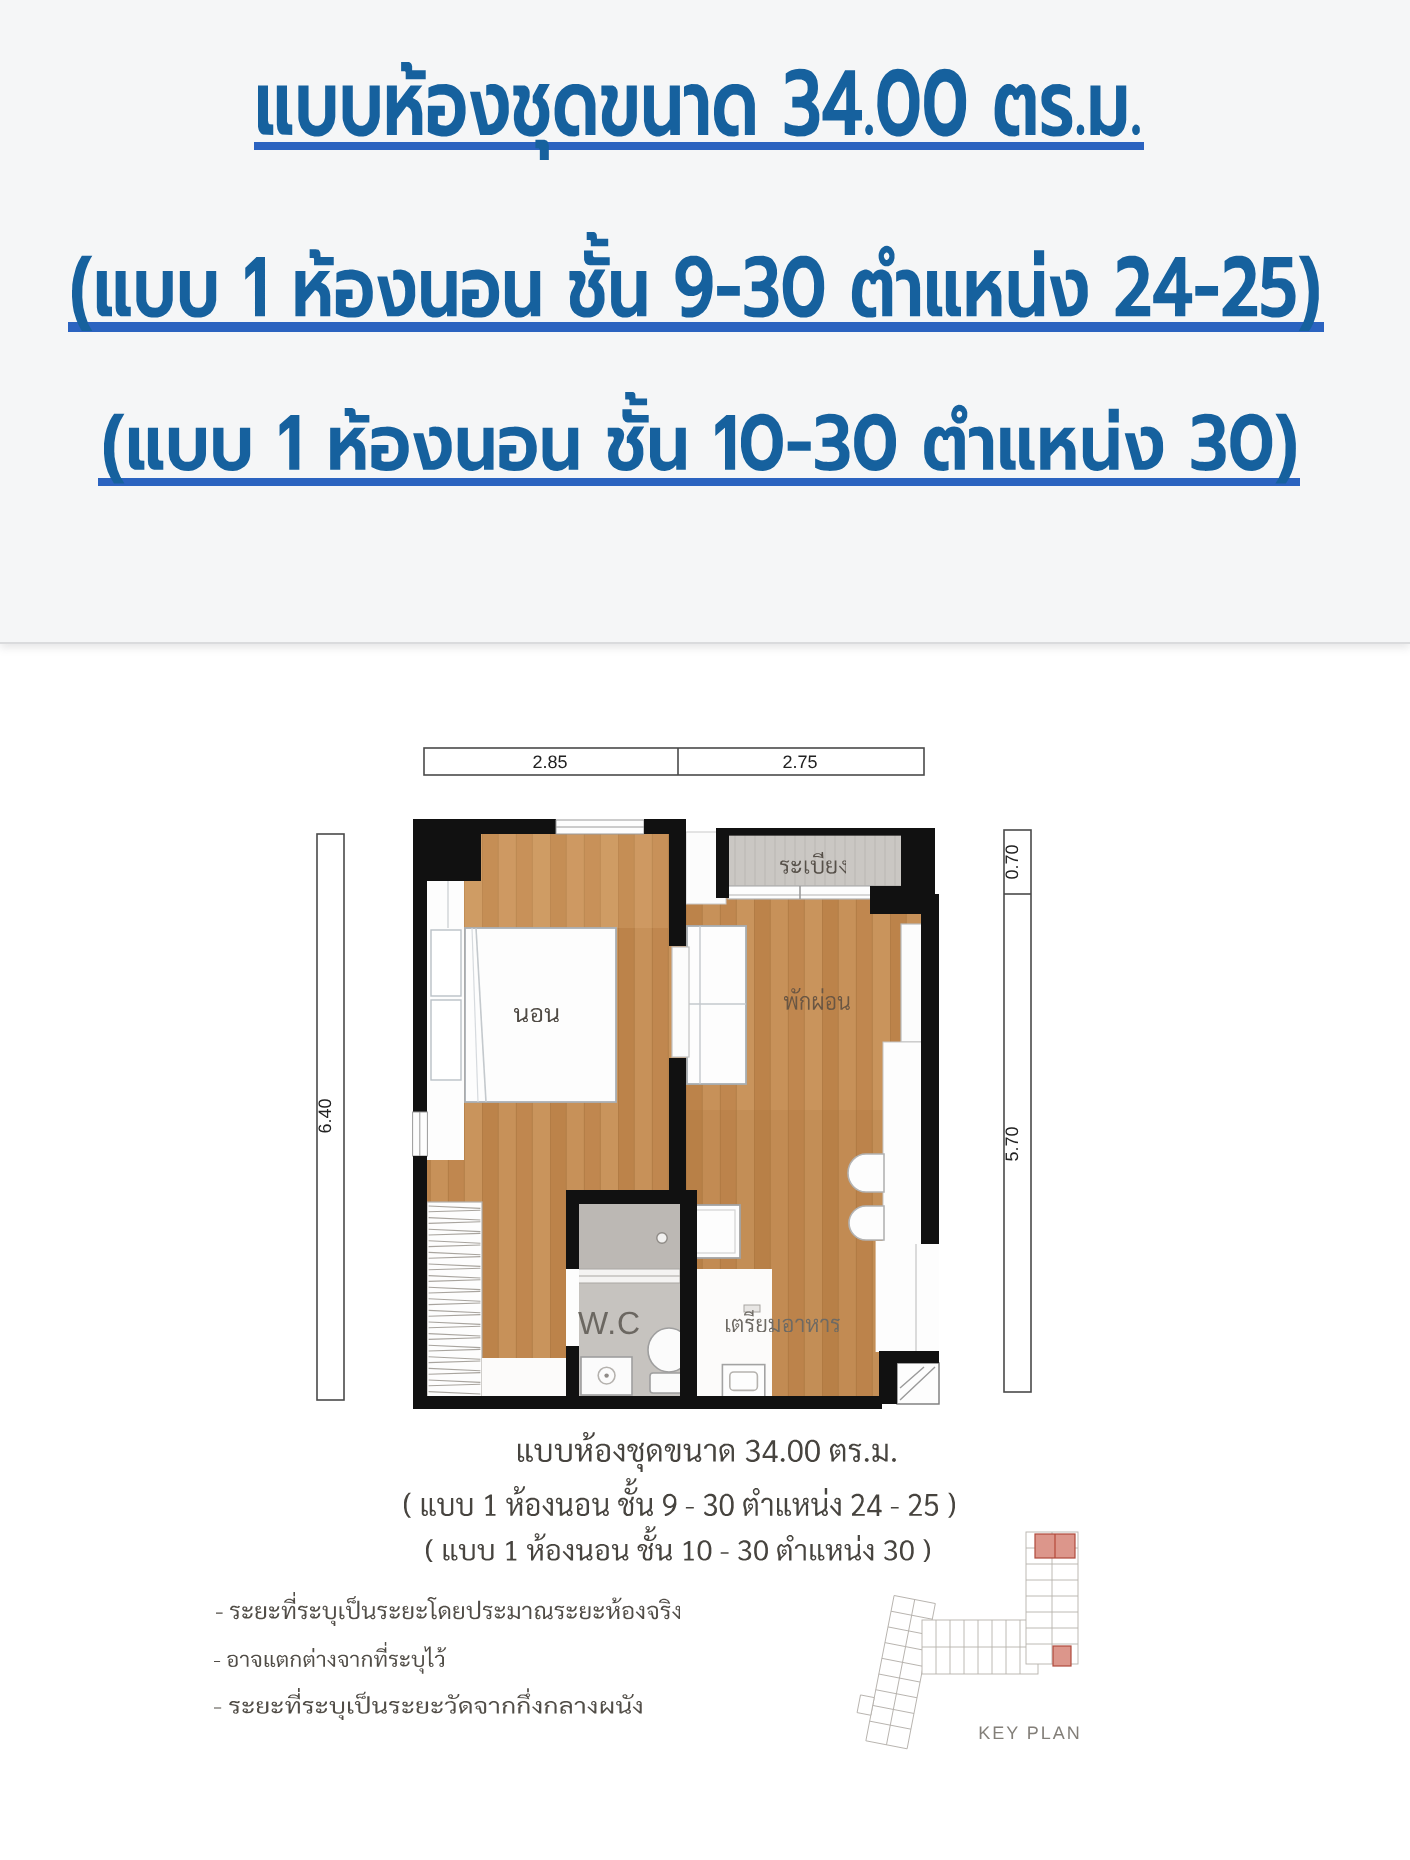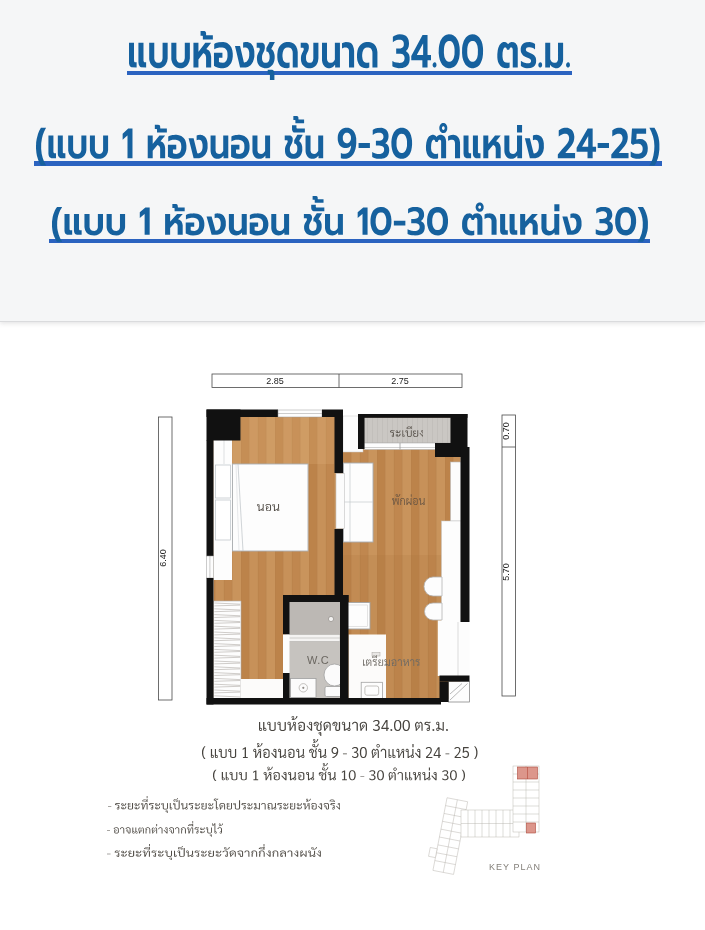--- a/index.html
+++ b/index.html
@@ -226,21 +226,21 @@
     </svg>
 
 <svg style="position:absolute;left:391.5px;top:494.3px;width:33.0px;height:11.1px;z-index:5" viewBox="0 0 40.0 12.12" preserveAspectRatio="none">
       <path d="M33.0 4.6 32.6 5.2 32.6 6.0 32.9 6.5 33.5 6.9 34.2 7.0 34.2 11.9 35.4 11.9 36.0 11.2 37.1 10.6 37.6 11.8 38.1 12.0 39.2 11.9 39.9 11.1 39.9 10.4 39.1 9.5 39.5 8.9 39.5 4.5 38.5 4.5 38.5 8.6 37.8 9.5 35.8 10.5 35.4 10.9 35.2 10.8 35.2 5.2 34.4 4.4 33.5 4.4ZM38.0 10.4 38.4 10.1 39.0 10.2 39.2 10.6 39.1 11.1 38.8 11.4 38.1 11.2 37.9 10.9ZM33.8 5.0 34.1 5.0 34.5 5.4 34.5 5.9 34.1 6.2 33.5 6.1 33.2 5.8 33.4 5.2ZM26.9 4.5 25.8 5.1 25.1 6.2 26.1 6.4 26.2 6.0 26.8 5.5 27.9 5.1 29.1 5.2 29.6 5.5 30.1 6.1 30.1 10.4 29.6 11.0 28.9 11.2 27.6 11.1 26.9 10.5 26.9 9.5 27.6 9.4 28.2 9.0 28.5 8.5 28.5 7.6 27.9 6.9 26.8 6.8 25.9 7.6 26.0 11.0 26.6 11.6 27.6 12.0 29.9 11.9 30.4 11.6 31.0 11.0 31.1 10.6 31.1 6.0 30.6 5.1 29.9 4.6 29.0 4.4ZM27.1 7.4 27.6 7.5 27.9 7.9 27.8 8.5 27.4 8.8 26.6 8.4 26.6 7.8ZM18.1 4.5 17.5 5.2 17.5 11.9 18.5 11.9 20.5 9.0 22.5 11.9 23.6 11.9 23.6 4.5 22.6 4.5 22.6 10.2 22.5 10.4 20.9 8.1 20.1 8.1 18.6 10.2 18.5 10.1 18.5 7.0 19.2 6.9 19.9 6.5 20.1 6.0 20.1 5.2 19.9 4.8 19.2 4.4ZM18.6 5.0 19.2 5.1 19.5 5.5 19.4 6.0 19.0 6.2 18.6 6.2 18.2 5.9 18.2 5.4ZM11.1 4.6 10.0 5.6 9.6 6.8 9.8 7.0 10.6 7.0 10.9 7.2 10.2 7.9 10.1 8.2 10.1 11.9 11.1 11.9 11.1 8.2 11.4 7.8 12.1 7.2 12.0 6.9 11.6 6.6 10.9 6.5 10.8 6.1 11.5 5.4 12.2 5.1 13.4 5.2 13.9 5.5 14.4 6.1 14.5 6.5 14.5 11.9 15.5 11.9 15.5 6.2 15.2 5.6 14.6 4.9 13.5 4.4 11.9 4.4ZM0.2 4.8 0.0 5.2 0.0 6.0 0.2 6.5 0.9 6.9 1.6 7.0 1.6 11.9 2.9 11.8 4.8 6.0 5.0 6.1 6.8 11.8 8.0 11.9 8.0 4.5 7.0 4.5 7.0 9.6 6.9 9.8 5.2 4.5 4.5 4.5 4.2 4.9 2.8 9.8 2.6 9.6 2.6 5.2 1.8 4.4 0.9 4.4ZM1.1 5.0 1.9 5.4 1.9 5.9 1.4 6.2 0.9 6.1 0.6 5.8 0.8 5.2ZM22.8 0.2 22.8 2.9 23.8 2.9 23.8 0.2ZM10.0 0.0 9.1 0.0 8.8 1.4 7.8 2.2 7.2 2.4 6.5 2.2 6.9 1.8 6.9 0.9 6.5 0.4 6.0 0.1 5.2 0.1 4.8 0.4 4.4 0.9 4.4 1.8 5.1 2.6 6.1 3.0 8.0 2.9 8.8 2.5 9.6 1.6 10.0 0.6ZM5.4 0.6 6.0 0.8 6.2 1.1 6.2 1.5 5.9 1.9 5.2 1.9 4.9 1.5 4.9 1.1Z" fill="#6a5643" fill-rule="evenodd"></path>
     </svg>
 
 <svg style="position:absolute;left:363.0px;top:654.5px;width:57.0px;height:11.4px;z-index:5" viewBox="0 0 66.88 12.5" preserveAspectRatio="none">
       <path d="M0.0 4.9 0.0 11.5 0.6 12.2 1.8 12.4 2.4 12.0 2.6 11.5 2.6 10.8 2.2 10.1 1.0 9.8 1.0 4.9ZM1.1 10.5 1.8 10.6 2.0 11.0 1.9 11.5 1.5 11.8 1.1 11.8 0.8 11.4 0.8 10.9ZM62.9 4.8 62.4 5.0 61.9 5.6 61.6 6.4 61.6 7.1 63.6 7.4 65.1 8.1 65.1 9.8 64.0 10.0 63.5 10.8 63.5 11.5 63.9 12.1 64.4 12.4 65.2 12.4 66.1 11.5 66.1 7.9 65.4 7.1 64.0 6.6 62.9 6.5 62.8 6.1 63.0 5.8 63.5 5.5 65.4 6.0 66.0 6.0 66.6 5.5 66.8 4.9 66.0 4.8 65.5 5.2 64.0 4.8ZM64.6 10.5 65.0 10.5 65.4 10.9 65.4 11.4 65.0 11.8 64.4 11.6 64.1 11.2 64.2 10.8ZM56.2 5.0 55.5 5.8 55.2 6.9 56.2 6.9 56.5 6.0 57.4 5.5 58.1 5.5 59.0 6.1 59.1 6.5 59.1 12.2 60.1 12.2 60.1 6.4 60.0 5.9 59.4 5.1 58.5 4.8 56.9 4.8ZM47.5 4.9 46.9 5.6 46.9 6.5 47.2 7.1 48.5 7.5 48.5 12.2 48.6 12.4 49.5 12.2 51.8 8.1 52.2 7.6 52.5 7.6 52.8 7.9 52.8 12.2 53.8 12.4 53.8 7.8 53.5 7.4 53.5 7.1 54.0 6.5 54.0 5.6 53.8 5.1 53.1 4.8 52.4 4.8 51.8 5.1 51.5 5.6 51.5 6.4 51.9 7.0 51.2 7.6 49.6 10.5 49.5 10.4 49.5 5.6 48.6 4.8ZM52.6 5.4 53.1 5.5 53.4 5.9 53.2 6.5 52.9 6.8 52.4 6.6 52.1 6.2 52.2 5.6ZM48.0 5.4 48.8 5.8 48.8 6.4 48.2 6.8 47.8 6.6 47.5 6.2 47.6 5.6ZM41.6 5.0 40.9 5.8 40.6 6.9 41.6 6.9 41.9 6.0 42.8 5.5 43.5 5.5 44.4 6.1 44.5 6.5 44.5 12.2 45.5 12.2 45.5 6.4 45.4 5.9 44.8 5.1 43.9 4.8 42.2 4.8ZM34.9 4.9 33.8 5.5 33.1 6.6 34.1 6.8 34.2 6.4 34.8 5.9 35.9 5.5 37.1 5.6 37.6 5.9 38.1 6.5 38.1 10.8 37.6 11.4 36.9 11.6 35.6 11.5 34.9 10.9 34.9 9.9 35.6 9.8 36.2 9.4 36.5 8.9 36.5 8.0 35.9 7.2 34.8 7.1 33.9 8.0 34.0 11.4 34.6 12.0 35.6 12.4 37.9 12.2 38.4 12.0 39.0 11.4 39.1 11.0 39.1 6.4 38.6 5.5 37.9 5.0 37.0 4.8ZM35.1 7.8 35.6 7.9 35.9 8.2 35.8 8.9 35.4 9.1 34.6 8.8 34.6 8.1ZM25.5 5.0 25.1 5.6 25.1 6.4 25.5 7.0 26.8 7.4 26.8 9.6 25.9 9.9 25.2 10.6 25.4 11.8 26.1 12.4 27.0 12.4 27.4 12.2 27.9 11.8 28.0 11.0 28.2 10.9 29.4 11.4 30.5 12.2 31.5 12.2 31.5 4.9 30.5 4.9 30.5 11.0 30.4 11.1 28.9 10.2 27.8 9.9 27.8 5.6 27.6 5.4 26.9 4.8 26.0 4.8ZM26.4 10.4 26.8 10.4 27.2 10.9 27.2 11.2 26.8 11.8 26.1 11.6 25.9 11.2 26.0 10.6ZM26.2 5.4 26.6 5.4 27.0 5.8 27.0 6.2 26.6 6.6 26.0 6.5 25.8 6.1 25.9 5.6ZM18.8 4.9 18.2 5.4 18.0 6.0 18.1 7.5 18.9 8.4 18.4 8.8 18.1 9.2 18.1 11.0 18.4 11.5 18.8 11.9 20.0 12.4 21.8 12.4 23.0 11.9 23.6 11.0 23.6 4.9 22.6 4.9 22.6 10.8 22.2 11.2 21.2 11.6 20.0 11.5 19.5 11.2 19.1 10.8 19.2 9.1 19.8 8.8 21.0 8.8 21.0 8.0 19.8 8.0 19.1 7.6 18.9 7.0 19.0 6.9 19.2 7.0 20.2 6.9 20.8 6.2 20.8 5.5 20.0 4.8ZM19.4 5.2 20.0 5.4 20.2 5.8 20.1 6.2 19.8 6.5 19.4 6.5 19.0 6.1 19.0 5.6ZM12.6 4.8 12.1 5.0 11.6 5.6 11.4 6.4 11.4 7.1 13.4 7.4 14.9 8.1 14.9 9.8 13.8 10.0 13.2 10.8 13.2 11.5 13.6 12.1 14.1 12.4 15.0 12.4 15.9 11.5 15.9 7.9 15.1 7.1 13.8 6.6 12.6 6.5 12.5 6.1 12.8 5.8 13.2 5.5 15.1 6.0 15.8 6.0 16.4 5.5 16.5 4.9 15.8 4.8 15.2 5.2 13.8 4.8ZM14.4 10.5 14.8 10.5 15.1 10.9 15.1 11.4 14.8 11.8 14.1 11.6 13.9 11.2 14.0 10.8ZM4.6 5.0 3.9 5.8 3.5 6.8 3.5 8.1 4.0 10.0 4.0 12.2 5.0 12.4 5.5 11.2 7.5 9.2 7.8 8.8 7.8 8.0 7.2 7.4 7.0 7.2 6.0 7.4 5.5 8.0 5.5 8.8 5.9 9.2 6.4 9.5 5.1 10.8 4.5 8.0 4.5 6.8 4.8 6.1 5.4 5.6 6.6 6.6 8.0 5.6 8.5 6.1 8.8 6.8 8.8 12.2 9.8 12.4 9.8 6.6 9.2 5.5 8.1 4.8 7.9 4.8 6.8 5.8 5.4 4.8ZM6.5 7.8 7.0 7.9 7.2 8.2 7.1 8.8 6.8 9.0 6.2 8.9 6.0 8.5 6.1 8.0ZM16.1 0.0 15.4 0.0 15.4 1.2 15.2 1.4 13.9 0.8 12.5 0.8 11.5 1.1 10.8 1.9 10.5 3.0 12.9 2.9 14.6 3.1 16.2 3.6ZM11.5 2.1 12.4 1.5 13.6 1.4 14.8 1.9 15.4 2.6 14.9 2.8 13.5 2.4 11.6 2.4Z" fill="#6e6a64" fill-rule="evenodd"></path>
     </svg>
 
-<div class="abs" style="left:307px;top:653.5px;font-size:11px;color:#6b6761;letter-spacing:.4px">W.C</div>
+<div class="abs" style="left:289px;top:653.5px;font-size:16px;color:#6b6761;letter-spacing:.4px">W.C</div>
 
 <svg style="position:absolute;left:259.0px;top:716.1px;width:189.0px;height:20.2px;z-index:5" viewBox="0 0 192.88 20.75" preserveAspectRatio="none">
       <path d="M61.4 16.5 60.8 17.2 60.8 18.0 61.0 18.5 61.6 18.9 62.5 19.0 62.5 20.6 63.6 20.6 63.6 17.2 63.0 16.5 62.6 16.4ZM61.9 17.0 62.4 17.1 62.6 17.5 62.5 18.0 62.1 18.2 61.6 18.1 61.4 17.8 61.5 17.2ZM191.5 13.4 190.9 14.0 190.9 14.8 191.2 15.2 192.1 15.4 192.8 14.8 192.8 14.0 192.4 13.5ZM177.6 13.4 177.0 14.0 177.0 14.8 177.4 15.2 178.2 15.4 178.9 14.8 178.9 14.0 178.5 13.5ZM134.8 13.4 134.1 14.0 134.1 14.8 134.5 15.2 135.4 15.4 136.0 14.8 136.0 14.0 135.6 13.5ZM4.2 6.1 4.2 14.1 4.6 14.9 5.1 15.2 6.5 15.4 7.4 14.8 7.6 14.2 7.6 13.4 7.0 12.5 6.5 12.2 5.5 12.1 5.5 6.1ZM5.9 13.0 6.5 13.1 6.9 13.6 6.8 14.2 6.2 14.6 5.8 14.6 5.2 14.1 5.2 13.5ZM0.0 6.1 0.0 14.2 0.6 15.1 1.1 15.4 2.1 15.4 3.1 14.6 3.2 13.4 3.1 13.0 2.5 12.4 1.2 12.1 1.2 6.1ZM1.5 13.0 2.1 13.1 2.5 13.6 2.4 14.2 1.9 14.6 1.2 14.5 0.9 13.9 1.0 13.4ZM181.4 6.2 180.9 6.8 180.8 8.0 180.9 8.4 181.5 9.0 182.8 9.2 182.8 11.9 181.8 12.1 181.1 12.6 180.9 13.2 180.9 14.1 181.2 14.9 182.1 15.4 183.4 15.2 184.1 14.5 184.2 13.6 184.5 13.5 186.5 14.5 187.4 15.2 188.6 15.2 188.6 6.1 187.4 6.1 187.4 13.8 187.2 13.9 185.8 12.9 184.0 12.1 184.0 7.1 183.8 6.6 182.9 6.0 181.9 6.0ZM182.4 12.9 183.0 13.0 183.4 13.5 183.2 14.2 182.8 14.6 182.1 14.5 181.8 14.0 181.9 13.2ZM182.1 6.8 182.8 6.9 183.1 7.4 183.0 8.0 182.5 8.4 181.9 8.2 181.5 7.8 181.6 7.1ZM170.4 6.0 169.2 6.8 168.9 7.5 168.8 8.8 171.9 9.4 173.1 10.1 173.1 12.1 172.1 12.2 171.6 12.5 171.1 13.0 171.0 13.4 171.0 14.2 171.6 15.1 172.1 15.4 173.1 15.4 173.8 15.1 174.4 14.2 174.4 9.9 174.1 9.4 173.6 9.0 171.8 8.2 170.5 8.1 170.1 7.8 170.9 7.0 171.8 7.0 172.9 7.4 174.1 7.5 174.9 7.0 175.2 6.2 174.8 6.0 174.2 6.0 173.9 6.5 173.4 6.5 171.8 6.0ZM172.4 13.0 172.9 13.0 173.4 13.5 173.4 14.1 172.9 14.6 172.1 14.5 171.8 14.0 171.9 13.4ZM160.5 6.4 159.6 7.4 159.2 8.5 159.2 10.0 159.9 12.5 159.9 15.2 161.2 15.2 161.2 14.9 161.6 14.1 163.9 11.9 164.5 10.9 164.4 9.6 163.9 9.1 163.5 9.0 162.4 9.1 161.8 9.9 161.8 10.8 162.2 11.5 162.9 11.8 161.2 13.4 161.1 13.2 161.1 12.2 160.5 9.9 160.5 8.5 160.8 7.8 161.5 7.0 163.0 8.1 163.5 8.0 164.8 7.0 165.5 7.8 165.8 8.6 165.8 15.2 167.0 15.2 167.0 8.5 166.4 6.9 165.9 6.4 165.1 6.0 164.6 6.0 163.2 7.1 162.9 7.0 161.8 6.0 161.2 6.0ZM162.9 9.6 163.4 9.6 163.9 10.1 163.9 10.6 163.2 11.1 162.8 11.0 162.4 10.6 162.4 10.1ZM103.8 6.9 103.1 7.6 102.8 8.6 102.8 10.0 103.4 12.5 103.4 15.2 104.6 15.2 104.8 15.1 104.8 14.8 105.4 13.6 106.9 12.1 107.9 10.6 107.8 9.4 107.2 8.9 106.9 8.8 105.8 8.9 105.1 9.6 105.1 10.5 105.6 11.2 106.2 11.5 104.8 13.1 104.6 13.0 104.6 12.1 104.0 9.9 104.0 8.8 104.2 8.1 105.0 7.4 106.0 7.0 107.2 7.0 108.1 7.4 108.6 7.9 109.0 8.8 109.0 15.2 110.2 15.2 110.2 8.6 109.6 7.1 108.9 6.5 107.5 6.0 105.1 6.1ZM106.2 9.4 106.8 9.4 107.2 9.9 107.1 10.5 106.6 10.9 106.1 10.8 105.8 10.2 105.8 9.9ZM96.1 6.4 95.1 7.4 94.9 8.6 96.1 8.6 96.4 7.8 96.9 7.2 97.5 7.0 98.8 7.1 99.4 7.6 99.6 8.2 99.6 15.2 100.9 15.2 100.9 8.0 100.5 7.1 99.9 6.5 98.6 6.0 97.2 6.0ZM85.1 6.2 84.5 7.1 84.6 8.4 85.6 9.1 86.6 9.2 86.6 15.2 88.0 15.2 88.5 14.6 89.9 13.8 90.2 13.9 90.5 14.8 91.4 15.4 92.4 15.4 92.9 15.1 93.5 14.2 93.5 13.4 93.2 12.9 92.5 12.2 93.0 11.4 93.0 6.1 91.8 6.1 91.8 11.2 91.6 11.5 90.5 12.5 88.9 13.2 88.0 13.9 87.9 13.8 87.9 7.2 87.4 6.4 86.6 6.0 85.6 6.0ZM91.6 13.0 92.2 13.1 92.6 13.6 92.5 14.2 92.0 14.6 91.4 14.5 91.0 14.0 91.1 13.4ZM85.9 6.8 86.2 6.8 86.9 7.2 86.9 7.9 86.2 8.4 85.6 8.2 85.2 7.8 85.4 7.1ZM75.9 6.4 75.0 7.4 74.9 8.9 75.1 9.5 76.0 10.1 77.0 10.1 77.5 9.9 78.0 9.1 77.9 8.0 77.0 7.4 76.5 7.4 76.4 7.2 77.1 6.9 77.9 6.9 78.5 7.1 79.0 7.9 78.9 9.0 77.8 11.0 77.8 13.6 78.2 14.8 79.5 15.4 81.0 15.4 82.1 14.9 82.8 13.8 82.8 6.1 81.5 6.1 81.5 13.6 80.8 14.4 79.5 14.2 79.0 13.5 79.0 11.0 80.1 8.8 80.1 7.5 79.9 7.0 79.2 6.4 78.2 6.0 76.9 6.0ZM76.2 8.0 76.6 8.0 77.2 8.5 77.1 9.1 76.6 9.5 76.2 9.5 75.6 9.0 75.6 8.5ZM66.8 6.9 66.1 7.6 65.8 8.6 65.8 10.0 66.4 12.5 66.4 15.2 67.6 15.2 67.8 15.1 67.8 14.8 68.4 13.6 69.9 12.1 70.9 10.6 70.8 9.4 70.2 8.9 69.9 8.8 68.8 8.9 68.1 9.6 68.1 10.5 68.6 11.2 69.2 11.5 67.8 13.1 67.6 13.0 67.6 12.1 67.0 9.9 67.0 8.8 67.2 8.1 68.0 7.4 69.0 7.0 70.2 7.0 71.1 7.4 71.6 7.9 72.0 8.8 72.0 15.2 73.2 15.2 73.2 8.6 72.6 7.1 71.9 6.5 70.5 6.0 68.1 6.1ZM69.2 9.4 69.8 9.4 70.2 9.9 70.1 10.5 69.6 10.9 69.1 10.8 68.8 10.2 68.8 9.9ZM52.0 6.0 51.1 6.6 50.9 7.1 50.9 8.0 51.0 8.4 51.5 8.9 52.0 9.1 53.0 9.2 53.0 13.5 52.9 13.6 49.2 9.8 48.6 10.4 48.6 10.6 53.0 15.2 54.2 15.2 54.2 7.2 53.9 6.5 53.4 6.1ZM52.2 6.8 52.6 6.8 53.2 7.2 53.2 7.9 52.6 8.4 52.0 8.2 51.6 7.8 51.8 7.1ZM41.1 6.4 39.9 7.4 39.5 8.5 40.8 8.5 40.8 8.2 41.4 7.5 42.6 7.0 44.4 7.1 45.5 8.0 45.6 8.2 45.6 13.4 45.0 14.1 44.4 14.4 42.5 14.2 41.8 13.6 41.6 12.2 42.9 12.0 43.5 11.4 43.6 10.1 43.5 9.8 43.0 9.2 42.5 9.0 41.5 9.0 41.0 9.2 40.4 10.1 40.4 13.8 40.6 14.2 41.2 14.9 42.6 15.4 44.6 15.4 46.0 14.9 46.9 13.8 46.9 8.1 46.5 7.2 45.9 6.6 44.2 6.0 42.4 6.0ZM41.9 9.8 42.5 9.9 42.9 10.4 42.8 11.0 42.2 11.4 41.6 11.2 41.2 10.6 41.4 10.1ZM29.6 6.2 29.0 7.1 29.1 8.4 30.1 9.1 31.1 9.2 31.1 15.2 32.2 15.2 35.1 10.0 35.6 9.5 35.9 9.5 36.2 9.9 36.2 15.2 37.5 15.2 37.5 9.8 37.1 8.9 37.6 8.4 37.8 8.0 37.6 6.8 37.0 6.1 36.6 6.0 35.4 6.1 34.8 6.8 34.6 8.0 35.1 8.8 34.4 9.5 32.4 13.2 32.2 13.1 32.4 12.6 32.4 7.2 31.9 6.4 31.1 6.0 30.1 6.0ZM36.0 6.8 36.6 6.9 37.0 7.4 36.9 8.0 36.4 8.4 35.8 8.2 35.4 7.8 35.5 7.1ZM30.4 6.8 30.8 6.8 31.4 7.2 31.4 7.9 30.8 8.4 30.1 8.2 29.8 7.8 29.9 7.1ZM19.4 6.2 18.8 7.1 18.8 8.0 18.9 8.4 19.4 8.9 19.9 9.1 20.9 9.2 20.9 13.8 21.2 14.5 22.2 15.1 23.1 15.4 25.1 15.4 26.0 15.1 26.9 14.6 27.4 13.8 27.4 6.1 26.1 6.1 26.1 13.5 25.5 14.1 24.9 14.4 23.4 14.4 22.8 14.1 22.1 13.5 22.1 7.2 21.8 6.5 20.9 6.0 19.9 6.0ZM20.1 6.8 20.5 6.8 21.1 7.2 21.1 7.9 20.5 8.4 19.9 8.2 19.5 7.8 19.6 7.1ZM9.0 6.2 8.4 7.1 8.4 8.0 8.5 8.4 9.0 8.9 9.5 9.1 10.5 9.2 10.5 13.8 10.9 14.5 11.9 15.1 12.8 15.4 14.8 15.4 15.6 15.1 16.5 14.6 17.0 13.8 17.0 6.1 15.8 6.1 15.8 13.5 15.1 14.1 14.5 14.4 13.0 14.4 12.4 14.1 11.8 13.5 11.8 7.2 11.4 6.5 10.5 6.0 9.5 6.0ZM9.8 6.8 10.1 6.8 10.8 7.2 10.8 7.9 10.1 8.4 9.5 8.2 9.1 7.8 9.2 7.1ZM64.2 5.5 63.0 5.5 62.8 6.8 62.2 7.4 61.8 7.6 61.8 8.4 62.2 8.6 62.6 9.2 62.6 13.5 62.4 14.0 61.8 14.4 60.8 14.4 59.9 13.5 59.9 11.1 61.0 8.8 61.0 7.5 60.6 6.8 59.2 6.0 57.8 6.0 56.8 6.4 55.9 7.4 55.8 7.8 55.9 9.2 56.4 9.9 56.9 10.1 57.9 10.1 58.4 9.9 58.9 9.1 58.8 8.0 57.9 7.4 57.4 7.4 57.2 7.2 58.0 6.9 58.9 6.9 59.8 7.4 60.0 7.9 60.0 8.5 58.6 11.1 58.6 13.6 58.9 14.4 60.0 15.2 60.5 15.4 62.5 15.2 63.0 15.0 63.8 14.1 63.9 9.1 63.6 8.5 63.0 8.0 63.9 7.0 64.2 6.1ZM57.1 8.0 57.5 8.0 58.1 8.5 58.0 9.1 57.5 9.5 57.1 9.5 56.5 9.0 56.5 8.5ZM129.5 4.2 124.8 12.1 124.8 13.4 129.8 13.4 129.9 13.5 129.9 15.4 131.2 15.4 131.2 13.5 132.5 13.4 132.5 12.2 131.2 12.1 131.2 4.2ZM129.8 6.0 129.9 6.1 129.9 12.1 129.8 12.2 126.1 12.2 126.0 12.1ZM149.5 4.0 148.1 4.6 147.6 5.1 146.9 6.5 146.5 8.2 146.5 11.1 146.9 12.9 147.4 13.9 148.1 14.8 149.5 15.4 151.0 15.4 152.4 14.8 152.9 14.2 153.6 12.9 154.0 11.1 154.0 8.2 153.6 6.5 153.1 5.5 152.4 4.6 151.0 4.0ZM149.9 5.0 151.0 5.1 151.8 5.8 152.4 7.1 152.6 8.6 152.6 10.8 152.1 13.0 151.4 14.0 150.6 14.4 149.5 14.2 148.8 13.6 148.2 12.8 147.9 10.8 147.9 8.6 148.2 6.6 148.8 5.8 149.2 5.2ZM140.8 4.0 139.4 4.6 138.9 5.1 138.1 6.5 137.8 8.2 137.8 11.1 138.1 12.9 138.6 13.9 139.4 14.8 140.8 15.4 142.2 15.4 143.6 14.8 144.1 14.2 144.9 12.9 145.2 11.1 145.2 8.2 144.9 6.5 144.4 5.5 143.6 4.6 142.2 4.0ZM141.1 5.0 142.2 5.1 143.0 5.8 143.6 7.1 143.9 8.6 143.9 10.8 143.4 13.0 142.6 14.0 141.9 14.4 140.8 14.2 140.0 13.6 139.5 12.8 139.1 10.8 139.1 8.6 139.5 6.6 140.0 5.8 140.5 5.2ZM119.0 4.0 117.4 4.6 116.4 5.6 117.0 6.4 117.9 5.6 119.2 5.1 120.6 5.2 121.4 5.9 121.6 6.5 121.6 7.2 121.4 7.9 120.4 8.8 119.5 9.0 118.5 9.0 118.5 10.0 119.6 10.0 121.1 10.5 121.6 11.0 122.0 11.8 121.9 13.0 121.1 13.9 120.1 14.2 119.1 14.2 118.2 14.0 117.4 13.5 117.0 13.0 116.2 13.8 117.1 14.8 117.9 15.1 118.9 15.4 120.5 15.4 122.1 14.8 123.0 13.9 123.2 13.4 123.4 11.6 123.0 10.8 122.2 10.0 121.0 9.4 121.8 9.0 122.6 8.1 123.0 7.2 123.0 6.0 122.5 5.0 121.8 4.4 120.6 4.0ZM33.2 4.1 33.4 4.2 35.2 4.1 37.2 3.4 38.8 1.9 39.1 1.1 39.2 0.1 38.2 0.1 37.9 1.4 37.2 2.2 35.8 3.2 35.2 3.1 35.9 1.9 35.8 0.6 35.0 0.0 34.1 0.0 33.6 0.2 33.2 0.9 33.4 2.0 34.0 2.5 34.5 2.5 34.6 2.8 33.2 3.8ZM35.1 3.2 35.2 3.1 35.4 3.2 35.2 3.4ZM34.4 0.6 34.8 0.6 35.2 1.1 35.2 1.5 34.8 2.0 34.4 2.0 33.9 1.5 34.0 0.9Z" fill="#47443f" fill-rule="evenodd"></path>
     </svg>
 
 <svg style="position:absolute;left:202.4px;top:738.8px;width:275.6px;height:20.0px;z-index:5" viewBox="0 0 297.62 20.5" preserveAspectRatio="none">
       <path d="M262.9 14.8 262.9 15.6 267.1 15.6 267.1 14.8ZM152.2 14.8 152.2 15.6 156.5 15.6 156.5 14.8ZM205.6 10.2 205.6 18.2 206.0 19.0 206.5 19.4 207.9 19.5 208.8 18.9 209.0 18.4 209.0 17.5 208.4 16.6 207.9 16.4 206.9 16.2 206.9 10.2ZM207.2 17.1 207.9 17.2 208.2 17.8 208.1 18.4 207.6 18.8 207.1 18.8 206.6 18.2 206.6 17.6ZM201.4 10.2 201.4 18.4 202.0 19.2 202.5 19.5 203.5 19.5 204.5 18.8 204.6 17.5 204.5 17.1 203.9 16.5 202.6 16.2 202.6 10.2ZM202.9 17.1 203.5 17.2 203.9 17.8 203.8 18.4 203.2 18.8 202.6 18.6 202.2 18.0 202.4 17.5ZM13.9 10.2 13.9 18.2 14.2 19.0 14.8 19.4 16.1 19.5 17.0 18.9 17.2 18.4 17.2 17.5 16.6 16.6 16.1 16.4 15.1 16.2 15.1 10.2ZM15.5 17.1 16.1 17.2 16.5 17.8 16.4 18.4 15.9 18.8 15.4 18.8 14.9 18.2 14.9 17.6ZM9.6 10.2 9.6 18.4 10.2 19.2 10.8 19.5 11.8 19.5 12.8 18.8 12.9 17.5 12.8 17.1 12.1 16.5 10.9 16.2 10.9 10.2ZM11.1 17.1 11.8 17.2 12.1 17.8 12.0 18.4 11.5 18.8 10.9 18.6 10.5 18.0 10.6 17.5ZM233.5 10.1 232.6 10.8 232.4 11.2 232.4 12.1 232.5 12.5 233.0 13.0 233.5 13.2 234.5 13.4 234.5 17.6 234.4 17.8 230.8 13.9 230.1 14.5 230.1 14.8 234.5 19.4 235.8 19.4 235.8 11.4 235.4 10.6 234.9 10.2ZM233.8 10.9 234.1 10.9 234.8 11.4 234.8 12.0 234.1 12.5 233.5 12.4 233.1 11.9 233.2 11.2ZM220.5 10.4 219.9 11.2 220.0 12.5 221.0 13.2 222.0 13.4 222.0 19.4 223.4 19.4 223.9 18.8 225.2 17.9 225.6 18.0 225.9 18.9 226.8 19.5 227.8 19.5 228.2 19.2 228.9 18.4 228.9 17.5 228.6 17.0 227.9 16.4 228.4 15.5 228.4 10.2 227.1 10.2 227.1 15.4 227.0 15.6 225.9 16.6 224.2 17.4 223.4 18.0 223.2 17.9 223.2 11.4 222.8 10.5 222.0 10.1 221.0 10.1ZM227.0 17.1 227.6 17.2 228.0 17.8 227.9 18.4 227.4 18.8 226.8 18.6 226.4 18.1 226.5 17.5ZM221.2 10.9 221.6 10.9 222.2 11.4 222.2 12.0 221.6 12.5 221.0 12.4 220.6 11.9 220.8 11.2ZM210.4 10.4 209.8 11.2 209.9 12.5 210.9 13.2 211.9 13.4 211.9 19.4 213.0 19.4 215.9 14.1 216.4 13.6 216.6 13.6 217.0 14.0 217.0 19.4 218.2 19.4 218.2 13.9 217.9 13.0 218.4 12.5 218.5 12.1 218.4 10.9 217.8 10.2 217.4 10.1 216.1 10.2 215.5 10.9 215.4 12.1 215.9 12.9 215.1 13.6 213.1 17.4 213.0 17.2 213.1 16.8 213.1 11.4 212.6 10.5 211.9 10.1 210.9 10.1ZM216.8 10.9 217.4 11.0 217.8 11.5 217.6 12.1 217.1 12.5 216.5 12.4 216.1 11.9 216.2 11.2ZM211.1 10.9 211.5 10.9 212.1 11.4 212.1 12.0 211.5 12.5 210.9 12.4 210.5 11.9 210.6 11.2ZM194.1 10.5 193.1 11.5 192.9 12.8 194.1 12.8 194.4 11.9 194.9 11.4 195.5 11.1 196.8 11.2 197.4 11.8 197.6 12.4 197.6 19.4 198.9 19.4 198.9 12.1 198.5 11.2 197.9 10.6 196.6 10.1 195.2 10.1ZM184.5 10.5 183.6 11.5 183.2 12.6 183.2 14.1 183.9 16.6 183.9 19.4 185.2 19.4 185.2 19.0 185.6 18.2 187.9 16.0 188.5 15.0 188.4 13.8 187.9 13.2 187.5 13.1 186.4 13.2 185.8 14.0 185.8 14.9 186.2 15.6 186.9 15.9 185.2 17.5 185.1 17.4 185.1 16.4 184.5 14.0 184.5 12.6 184.8 11.9 185.5 11.1 187.0 12.2 187.5 12.1 188.8 11.1 189.5 11.9 189.8 12.8 189.8 19.4 191.0 19.4 191.0 12.6 190.4 11.0 189.9 10.5 189.1 10.1 188.6 10.1 187.2 11.2 186.9 11.1 185.8 10.1 185.2 10.1ZM186.9 13.8 187.4 13.8 187.9 14.2 187.9 14.8 187.2 15.2 186.8 15.1 186.4 14.8 186.4 14.2ZM126.0 10.4 125.4 11.2 125.5 12.5 126.5 13.2 127.5 13.4 127.5 19.4 128.9 19.4 129.4 18.8 130.8 17.9 131.1 18.0 131.4 18.9 132.2 19.5 133.2 19.5 133.8 19.2 134.4 18.4 134.4 17.5 134.1 17.0 133.4 16.4 133.9 15.5 133.9 10.2 132.6 10.2 132.6 15.4 132.5 15.6 131.4 16.6 129.8 17.4 128.9 18.0 128.8 17.9 128.8 11.4 128.2 10.5 127.5 10.1 126.5 10.1ZM132.5 17.1 133.1 17.2 133.5 17.8 133.4 18.4 132.9 18.8 132.2 18.6 131.9 18.1 132.0 17.5ZM126.8 10.9 127.1 10.9 127.8 11.4 127.8 12.0 127.1 12.5 126.5 12.4 126.1 11.9 126.2 11.2ZM102.2 10.4 101.6 11.2 101.8 12.5 102.8 13.2 103.8 13.4 103.8 19.4 105.1 19.4 105.6 18.8 107.0 17.9 107.4 18.0 107.6 18.9 108.5 19.5 109.5 19.5 110.0 19.2 110.6 18.4 110.6 17.5 110.4 17.0 109.6 16.4 110.1 15.5 110.1 10.2 108.9 10.2 108.9 15.4 108.8 15.6 107.6 16.6 106.0 17.4 105.1 18.0 105.0 17.9 105.0 11.4 104.5 10.5 103.8 10.1 102.8 10.1ZM108.8 17.1 109.4 17.2 109.8 17.8 109.6 18.4 109.1 18.8 108.5 18.6 108.1 18.1 108.2 17.5ZM103.0 10.9 103.4 10.9 104.0 11.4 104.0 12.0 103.4 12.5 102.8 12.4 102.4 11.9 102.5 11.2ZM94.1 10.5 92.9 11.5 92.5 12.6 93.8 12.6 93.8 12.4 94.4 11.6 95.6 11.1 97.4 11.2 98.5 12.1 98.6 12.4 98.6 17.5 98.0 18.2 97.4 18.5 95.5 18.4 94.8 17.8 94.6 16.4 95.9 16.1 96.5 15.5 96.6 14.2 96.5 13.9 96.0 13.4 95.5 13.1 94.5 13.1 94.0 13.4 93.4 14.2 93.4 17.9 93.6 18.4 94.2 19.0 95.6 19.5 97.6 19.5 99.0 19.0 99.9 17.9 99.9 12.2 99.5 11.4 98.9 10.8 97.2 10.1 95.4 10.1ZM94.9 13.9 95.5 14.0 95.9 14.5 95.8 15.1 95.2 15.5 94.6 15.4 94.2 14.8 94.4 14.2ZM82.6 10.4 82.0 11.2 82.1 12.5 83.1 13.2 84.1 13.4 84.1 19.4 85.5 19.4 86.0 18.8 87.4 17.9 87.8 18.0 88.0 18.9 88.9 19.5 89.9 19.5 90.4 19.2 91.0 18.4 91.0 17.5 90.8 17.0 90.0 16.4 90.5 15.5 90.5 10.2 89.2 10.2 89.2 15.4 89.1 15.6 88.0 16.6 86.4 17.4 85.5 18.0 85.4 17.9 85.4 11.4 84.9 10.5 84.1 10.1 83.1 10.1ZM89.1 17.1 89.8 17.2 90.1 17.8 90.0 18.4 89.5 18.8 88.9 18.6 88.5 18.1 88.6 17.5ZM83.4 10.9 83.8 10.9 84.4 11.4 84.4 12.0 83.8 12.5 83.1 12.4 82.8 11.9 82.9 11.2ZM78.1 10.1 77.2 10.8 77.0 11.2 77.0 12.1 77.1 12.5 77.6 13.0 78.1 13.2 79.1 13.4 79.1 17.6 79.0 17.8 75.4 13.9 74.8 14.5 74.8 14.8 79.1 19.4 80.4 19.4 80.4 11.4 80.0 10.6 79.5 10.2ZM78.4 10.9 78.8 10.9 79.4 11.4 79.4 12.0 78.8 12.5 78.1 12.4 77.8 11.9 77.9 11.2ZM67.2 10.5 66.0 11.5 65.6 12.6 66.9 12.6 66.9 12.4 67.5 11.6 68.8 11.1 70.5 11.2 71.6 12.1 71.8 12.4 71.8 17.5 71.1 18.2 70.5 18.5 68.6 18.4 67.9 17.8 67.8 16.4 69.0 16.1 69.6 15.5 69.8 14.2 69.6 13.9 69.1 13.4 68.6 13.1 67.6 13.1 67.1 13.4 66.5 14.2 66.5 17.9 66.8 18.4 67.4 19.0 68.8 19.5 70.8 19.5 72.1 19.0 73.0 17.9 73.0 12.2 72.6 11.4 72.0 10.8 70.4 10.1 68.5 10.1ZM68.0 13.9 68.6 14.0 69.0 14.5 68.9 15.1 68.4 15.5 67.8 15.4 67.4 14.8 67.5 14.2ZM55.9 10.4 55.2 11.2 55.4 12.5 56.4 13.2 57.4 13.4 57.4 19.4 58.5 19.4 61.4 14.1 61.9 13.6 62.1 13.6 62.5 14.0 62.5 19.4 63.8 19.4 63.8 13.9 63.4 13.0 63.9 12.5 64.0 12.1 63.9 10.9 63.2 10.2 62.9 10.1 61.6 10.2 61.0 10.9 60.9 12.1 61.4 12.9 60.6 13.6 58.6 17.4 58.5 17.2 58.6 16.8 58.6 11.4 58.1 10.5 57.4 10.1 56.4 10.1ZM62.2 10.9 62.9 11.0 63.2 11.5 63.1 12.1 62.6 12.5 62.0 12.4 61.6 11.9 61.8 11.2ZM56.6 10.9 57.0 10.9 57.6 11.4 57.6 12.0 57.0 12.5 56.4 12.4 56.0 11.9 56.1 11.2ZM28.9 10.4 28.2 11.2 28.2 12.1 28.4 12.5 28.9 13.0 29.4 13.2 30.4 13.4 30.4 17.9 30.8 18.6 31.8 19.2 32.6 19.5 34.6 19.5 35.5 19.2 36.4 18.8 36.9 17.9 36.9 10.2 35.6 10.2 35.6 17.6 35.0 18.2 34.4 18.5 32.9 18.5 32.2 18.2 31.6 17.6 31.6 11.4 31.2 10.6 30.4 10.1 29.4 10.1ZM29.6 10.9 30.0 10.9 30.6 11.4 30.6 12.0 30.0 12.5 29.4 12.4 29.0 11.9 29.1 11.2ZM18.6 10.4 18.0 11.2 18.0 12.1 18.1 12.5 18.6 13.0 19.1 13.2 20.1 13.4 20.1 17.9 20.5 18.6 21.5 19.2 22.4 19.5 24.4 19.5 25.2 19.2 26.1 18.8 26.6 17.9 26.6 10.2 25.4 10.2 25.4 17.6 24.8 18.2 24.1 18.5 22.6 18.5 22.0 18.2 21.4 17.6 21.4 11.4 21.0 10.6 20.1 10.1 19.1 10.1ZM19.4 10.9 19.8 10.9 20.4 11.4 20.4 12.0 19.8 12.5 19.1 12.4 18.8 11.9 18.9 11.2ZM124.1 9.6 122.9 9.6 122.6 10.9 122.1 11.5 121.6 11.8 121.6 12.5 122.1 12.8 122.5 13.4 122.5 17.6 122.2 18.1 121.6 18.5 120.6 18.5 119.8 17.6 119.8 15.2 120.9 12.9 120.9 11.6 120.5 10.9 119.1 10.1 117.6 10.1 116.6 10.5 115.8 11.5 115.6 11.9 115.8 13.4 116.2 14.0 116.8 14.2 117.8 14.2 118.2 14.0 118.8 13.2 118.6 12.1 117.8 11.5 117.2 11.5 117.1 11.4 117.9 11.0 118.8 11.0 119.6 11.5 119.9 12.0 119.9 12.6 118.5 15.2 118.5 17.8 118.8 18.5 119.9 19.4 120.4 19.5 122.4 19.4 122.9 19.1 123.6 18.2 123.8 13.2 123.5 12.6 122.9 12.1 123.8 11.1 124.1 10.2ZM117.0 12.1 117.4 12.1 118.0 12.6 117.9 13.2 117.4 13.6 117.0 13.6 116.4 13.1 116.4 12.6ZM254.9 8.4 250.1 16.2 250.1 17.5 255.1 17.5 255.2 17.6 255.2 19.5 256.6 19.5 256.6 17.6 257.9 17.5 257.9 16.4 256.6 16.2 256.6 8.4ZM255.1 10.1 255.2 10.2 255.2 16.2 255.1 16.4 251.5 16.4 251.4 16.2ZM46.5 8.4 43.9 10.0 43.9 11.2 46.0 10.0 46.1 10.1 46.1 18.2 46.0 18.4 44.2 18.4 44.2 19.4 49.4 19.4 49.4 18.4 47.6 18.4 47.5 18.2 47.5 8.4ZM282.0 8.2 281.5 14.2 282.6 14.2 283.4 13.5 284.4 13.1 285.6 13.2 286.6 14.1 286.9 14.6 287.0 16.2 286.4 17.6 285.5 18.2 285.0 18.4 283.5 18.2 282.5 17.8 281.8 17.0 281.1 17.9 281.8 18.6 283.2 19.4 285.4 19.5 286.2 19.2 287.2 18.6 288.1 17.4 288.4 16.5 288.2 14.4 287.9 13.5 287.0 12.6 285.9 12.1 284.4 12.1 283.1 12.8 283.0 12.1 283.1 12.0 283.2 9.5 283.4 9.4 288.0 9.4 288.0 8.2ZM273.9 8.5 273.1 9.0 272.5 9.8 273.1 10.6 274.5 9.5 275.4 9.2 276.2 9.2 276.9 9.5 277.5 10.1 277.8 10.9 277.8 11.8 277.4 13.0 276.1 15.0 274.0 17.2 272.8 18.2 272.8 19.4 279.6 19.4 279.6 18.4 274.8 18.4 274.6 18.2 276.9 16.0 278.2 14.1 279.1 12.0 279.1 10.5 278.5 9.1 277.5 8.4 276.6 8.1 275.1 8.1ZM243.0 8.5 242.2 9.0 241.6 9.8 242.2 10.6 243.6 9.5 244.5 9.2 245.4 9.2 246.0 9.5 246.6 10.1 246.9 10.9 246.9 11.8 246.5 13.0 245.2 15.0 243.1 17.2 241.9 18.2 241.9 19.4 248.8 19.4 248.8 18.4 243.9 18.4 243.8 18.2 246.0 16.0 247.4 14.1 248.2 12.0 248.2 10.5 247.6 9.1 246.6 8.4 245.8 8.1 244.2 8.1ZM173.5 8.1 172.1 8.8 171.6 9.2 170.9 10.6 170.5 12.4 170.5 15.2 170.9 17.0 171.4 18.0 172.1 18.9 173.5 19.5 175.0 19.5 176.4 18.9 176.9 18.4 177.6 17.0 178.0 15.2 178.0 12.4 177.6 10.6 177.1 9.6 176.4 8.8 175.0 8.1ZM173.9 9.1 175.0 9.2 175.8 9.9 176.4 11.2 176.6 12.8 176.6 14.9 176.1 17.1 175.4 18.1 174.6 18.5 173.5 18.4 172.8 17.8 172.2 16.9 171.9 14.9 171.9 12.8 172.2 10.8 172.8 9.9 173.2 9.4ZM164.6 8.1 163.0 8.8 162.0 9.8 162.6 10.5 163.5 9.8 164.9 9.2 166.2 9.4 167.0 10.0 167.2 10.6 167.2 11.4 167.0 12.0 166.0 12.9 165.1 13.1 164.1 13.1 164.1 14.1 165.2 14.1 166.8 14.6 167.2 15.1 167.6 15.9 167.5 17.1 166.8 18.0 165.8 18.4 164.8 18.4 163.9 18.1 163.0 17.6 162.6 17.1 161.9 17.9 162.8 18.9 163.5 19.2 164.5 19.5 166.1 19.5 167.8 18.9 168.6 18.0 168.9 17.5 169.0 15.8 168.6 14.9 167.9 14.1 166.6 13.5 167.4 13.1 168.2 12.2 168.6 11.4 168.6 10.1 168.1 9.1 167.4 8.5 166.2 8.1ZM145.0 8.4 144.1 8.1 142.1 8.2 140.8 9.1 140.1 10.1 139.9 11.0 139.9 12.5 140.4 13.9 141.0 14.6 142.6 15.4 144.0 15.4 145.0 14.9 145.2 15.0 144.4 16.5 143.4 17.4 142.1 18.1 140.8 18.5 140.9 19.5 141.5 19.5 142.8 19.1 144.2 18.2 145.9 16.6 146.6 15.2 147.1 13.4 147.0 10.9 146.4 9.5ZM143.1 9.2 143.9 9.2 144.6 9.5 145.4 10.2 145.8 11.2 145.8 12.4 145.5 13.1 144.8 14.0 143.9 14.4 143.0 14.4 142.4 14.1 141.6 13.4 141.2 12.4 141.2 11.2 141.6 10.2 142.4 9.5ZM293.8 7.5 294.6 8.5 295.5 10.1 296.1 12.9 296.1 15.0 295.9 16.6 295.0 18.9 293.8 20.4 295.1 20.4 296.5 18.6 297.1 17.1 297.5 15.2 297.5 12.6 296.9 10.1 295.9 8.4 295.0 7.5ZM2.5 7.5 1.1 9.1 0.2 11.2 0.0 12.6 0.0 15.2 0.5 17.5 1.5 19.4 2.4 20.4 3.8 20.4 2.8 19.2 2.1 18.1 1.6 16.6 1.4 15.0 1.4 12.9 1.8 10.9 2.6 8.9 3.8 7.5ZM227.2 5.1 227.2 8.4 228.5 8.4 228.5 5.1ZM189.6 5.1 188.6 5.9 188.4 6.4 188.4 7.5 189.1 8.5 189.6 8.8 190.8 8.8 191.8 8.0 192.0 7.5 192.0 6.4 191.2 5.4 190.8 5.1ZM189.9 5.9 190.8 6.0 191.2 6.6 191.1 7.5 190.5 8.0 189.6 7.9 189.1 7.2 189.2 6.4ZM126.0 4.8 125.0 4.8 124.8 6.1 124.2 6.9 123.6 7.4 122.6 7.8 121.6 7.6 122.1 6.9 122.1 6.0 121.8 5.4 121.1 5.0 120.1 5.0 119.5 5.4 119.1 6.0 119.2 7.2 120.0 8.0 121.2 8.5 122.9 8.5 123.8 8.2 124.5 7.9 125.6 6.6 126.0 5.5ZM120.5 5.6 120.9 5.6 121.4 6.2 121.2 6.9 120.8 7.2 120.2 7.1 119.9 6.6 120.0 6.0ZM59.4 8.2 59.5 8.4 61.4 8.2 63.4 7.5 64.9 6.0 65.2 5.2 65.4 4.2 64.4 4.2 64.0 5.5 63.4 6.4 61.9 7.4 61.4 7.2 62.0 6.0 61.9 4.8 61.1 4.1 60.2 4.1 59.8 4.4 59.4 5.0 59.5 6.1 60.1 6.6 60.6 6.6 60.8 6.9 59.4 7.9ZM61.2 7.4 61.4 7.2 61.5 7.4 61.4 7.5ZM60.5 4.8 60.9 4.8 61.4 5.2 61.4 5.6 60.9 6.1 60.5 6.1 60.0 5.6 60.1 5.0ZM120.0 3.8 121.9 3.8 123.8 3.0 125.0 1.8 125.4 1.0 125.5 0.1 124.5 0.1 124.5 0.5 124.0 1.6 123.1 2.5 122.0 3.0 121.8 2.9 122.4 1.8 122.2 0.5 121.6 0.0 120.5 0.1 120.0 0.8 120.0 1.5 120.5 2.1 121.2 2.4 120.0 3.4ZM121.1 0.5 121.8 0.9 121.8 1.4 121.4 1.8 121.0 1.8 120.6 1.4 120.6 0.9Z" fill="#47443f" fill-rule="evenodd"></path>
     </svg>
 
 <svg style="position:absolute;left:212.7px;top:762.9px;width:252.1px;height:18.2px;z-index:5" viewBox="0 0 275.62 20.5" preserveAspectRatio="none">

